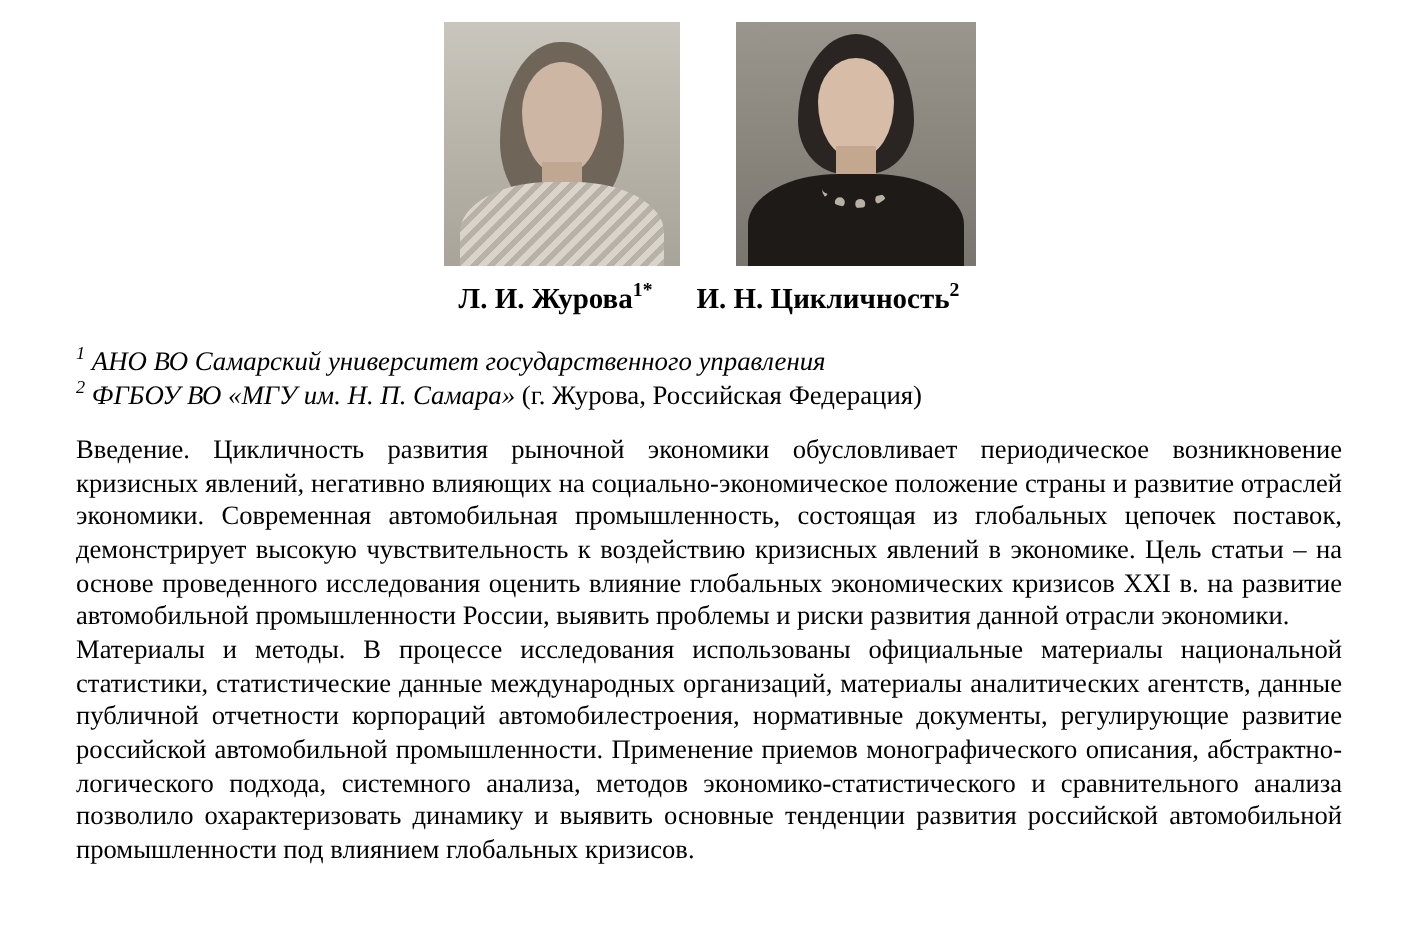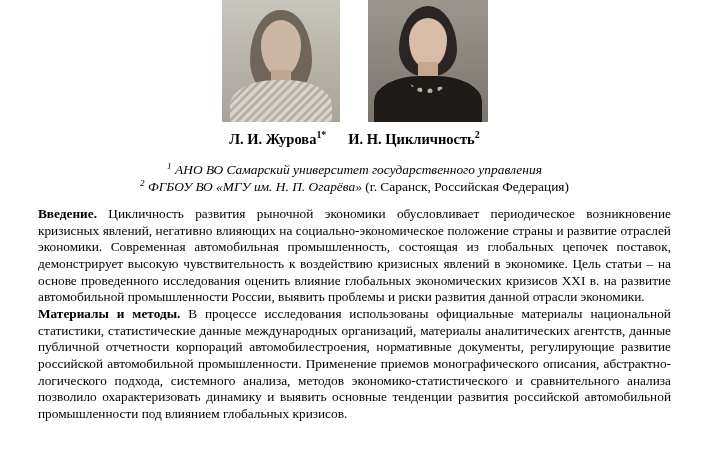--- a/index.html
+++ b/index.html
@@ -12,21 +12,21 @@
     height: 470px;
     overflow: hidden;
     font-family: "Liberation Serif", serif;
     color: #000000;
   }
   .page {
     position: relative;
     width: 709px;
     height: 470px;
     box-sizing: border-box;
-    padding: 0 38px;
+    padding: 11px 38px;
   }
 
   
   .photos {
     display: flex;
     justify-content: center;
     gap: 28px;
     padding-top: 0px;
   }
   .photo {
@@ -155,21 +155,20 @@
   }
   sup {
     font-size: 0.68em;
     vertical-align: super;
     line-height: 0;
   }
 
   
   .affil {
     margin-top: 13px;
-    text-align: center;
     font-style: italic;
     font-size: 13.4px;
     line-height: 1.30;
   }
   .affil .line { white-space: nowrap; }
   .affil .roman { font-style: normal; }
 
   
   .body-text {
     margin-top: 10px;
@@ -177,21 +176,21 @@
     line-height: 1.255;
     text-align: justify;
     text-justify: inter-word;
     hyphens: manual;
   }
   .body-text p {
     margin: 0;
     text-indent: 0;
   }
   .lead {
-    font-weight: bold;
+    font-weight: normal;
   }
   .clip {
     overflow: hidden;
   }
 </style>
 </head>
 <body>
 
 <div class="page">
 
@@ -222,21 +221,21 @@
     </div>
   </div>
 
   <div class="affil">
     <div class="line">
       <sup>1</sup>
       <span>АНО ВО Самарский университет государственного управления</span>
     </div>
     <div class="line">
       <sup>2</sup>
-      <span>ФГБОУ ВО «МГУ им. Н. П. Огарёва»</span><span class="roman"> (г. Саранск, Российская Федерация)</span>
+      <span>ФГБОУ ВО «МГУ им. Н. П. Самара»</span><span class="roman"> (г. Журова, Российская Федерация)</span>
     </div>
   </div>
 
   <div class="body-text clip">
     <p><span class="lead">Введение.</span><span> Цикличность развития рыночной экономики обусловливает периодическое возникновение кризисных явлений, негативно влияющих на социально-экономическое положение страны и развитие отраслей экономики. Современная автомобильная промышленность, состоящая из глобальных цепочек поставок, демонстрирует высокую чувствительность к воздействию кризисных явлений в экономике. Цель статьи – на основе проведенного исследования оценить влияние глобальных экономических кризисов XXI в. на развитие автомобильной промышленности России, выявить проблемы и риски развития данной отрасли экономики.</span></p>
     <p><span class="lead">Материалы и методы.</span><span> В процессе исследования использованы официальные материалы национальной статистики, статистические данные международных организаций, материалы аналитических агентств, данные публичной отчетности корпораций автомобилестроения, нормативные документы, регулирующие развитие российской автомобильной промышленности. Применение приемов монографического описания, абстрактно-логического подхода, системного анализа, методов экономико-статистического и сравнительного анализа позволило охарактеризовать динамику и выявить основные тенденции развития российской автомобильной промышленности под влиянием глобальных кризисов.</span></p>
   </div>
 
 </div>
 

